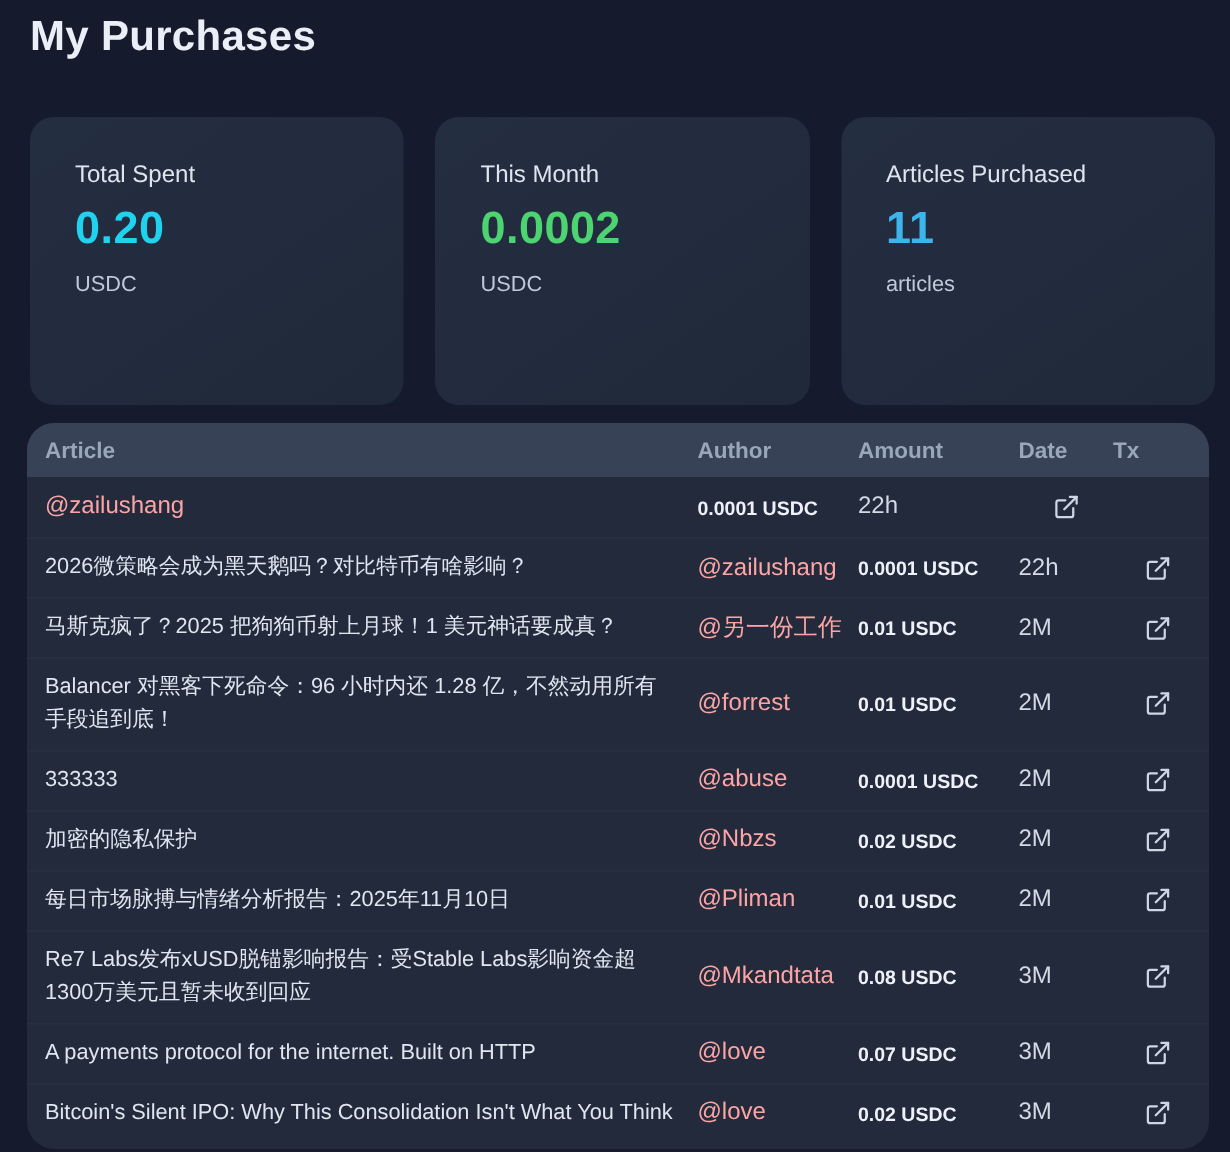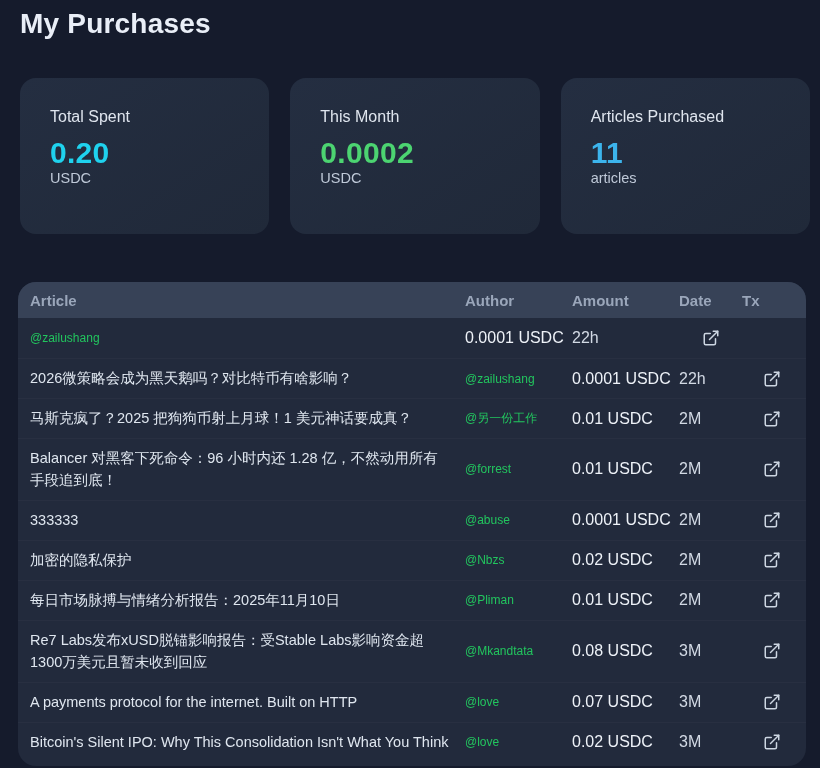--- a/index.html
+++ b/index.html
@@ -15,27 +15,27 @@
     position: absolute; left: 20px; top: 8px;
     font-size: 28px; font-weight: 700; color: #e9eef7;
     letter-spacing: 0.2px;
   }
 
   .stats-row {
     position: absolute; left: 20px; top: 78px; right: 10px;
     display: grid; grid-template-columns: 1fr 1fr 1fr; gap: 21px;
   }
   .stat-card {
-    height: 156px; border-radius: 16px;
+    height: 192px; border-radius: 16px;
     background: linear-gradient(145deg, #242e41 0%, #202939 100%);
     padding: 30px 30px 0 30px;
   }
   .stat-label { font-size: 16px; color: #dfe5ee; }
   .stat-value { margin-top: 10px; font-size: 30px; font-weight: 700; letter-spacing: 0.3px; }
-  .stat-unit { font-size: 14.5px; color: #bfc9d8; }
+  .stat-unit { margin-top: 12px; font-size: 14.5px; color: #bfc9d8; }
 
   .table-card {
     position: absolute; left: 18px; top: 282px; width: 788px;
     border-radius: 18px; overflow: hidden;
     background: #222a3c;
   }
   .thead {
     display: grid;
     grid-template-columns: 1fr 107px 107px 63px 60px;
     align-items: center;
@@ -48,22 +48,22 @@
   .trow {
     display: grid;
     grid-template-columns: 1fr 107px 107px 63px 60px;
     align-items: center;
     min-height: 40px;
     padding: 8px 4px 8px 12px;
     border-top: 1px solid rgba(148,163,184,0.05);
   }
   .trow:first-child { border-top: none; }
   .c-article { font-size: 14.5px; color: #dfe6ef; line-height: 1.55; padding-right: 14px; }
-  .c-author  { font-size: 12px;   color: #22c55e; }
-  .c-amount  { font-size: 16px;   color: #eef2f8; font-weight: 400; }
+  .c-author  { font-size: 16px;   color: #fca5a5; }
+  .c-amount  { font-size: 13px;   color: #eef2f8; font-weight: 700; }
   .c-date    { font-size: 16px;   color: #d3dae5; }
   .c-tx      { display: flex; justify-content: center; }
   .tx-link {
     color: #cdd6e2; display: inline-flex; cursor: pointer;
     background: none; border: none; padding: 2px;
   }
   .tx-link svg { display: block; }
 </style>
 </head>
 <body>

